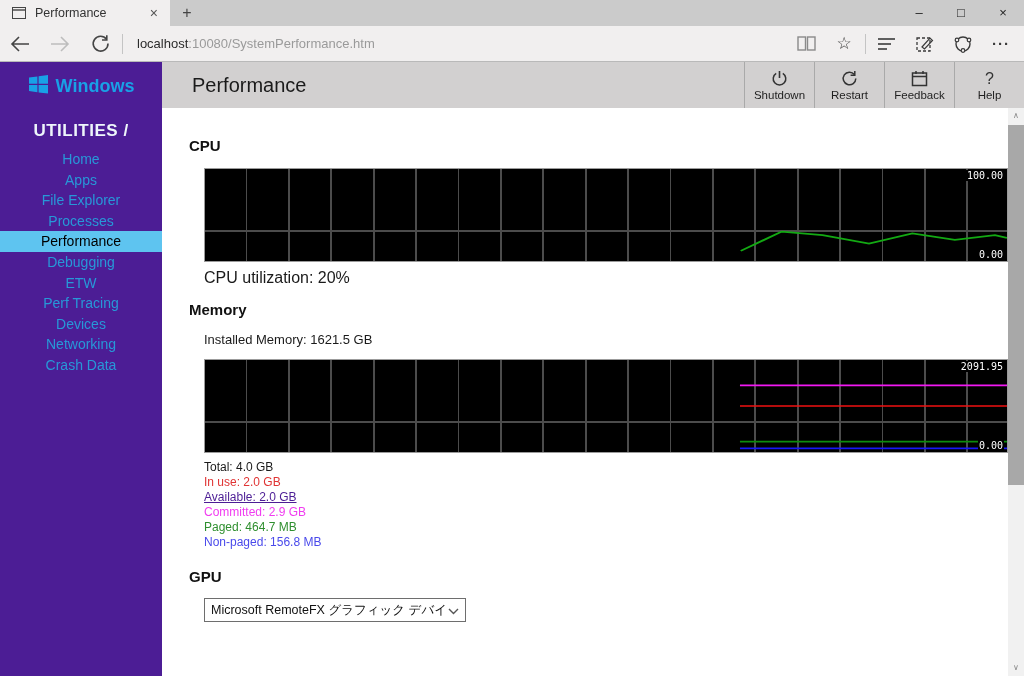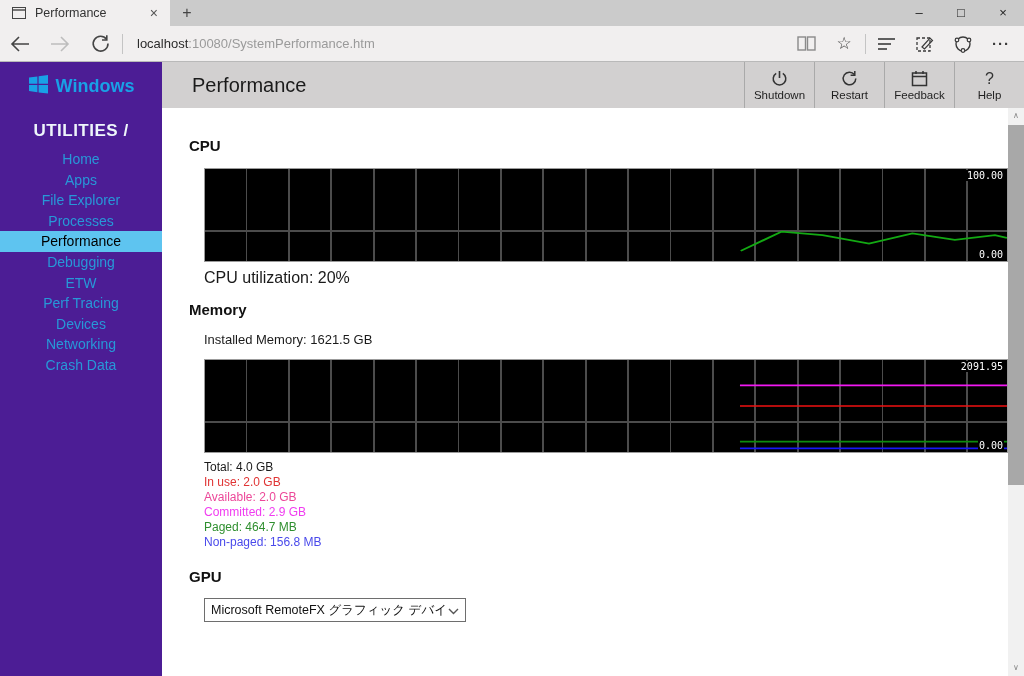--- a/index.html
+++ b/index.html
@@ -245,21 +245,21 @@
               <polyline points="536.3,63.5 804.0,63.5" fill="none" stroke="#f01111" stroke-width="2.4"></polyline>
               <polyline points="536.3,112.6 804.0,112.6" fill="none" stroke="#0d8c0d" stroke-width="2.4"></polyline>
               <polyline points="536.3,122.1 804.0,122.1" fill="none" stroke="#1717f5" stroke-width="2.4"></polyline>
             </svg>
           <span class="tick top">2091.95</span>
           <span class="tick bottom">0.00</span>
         </div>
         <div class="legend">
           <div style="color: rgb(26, 26, 26);">Total: 4.0 GB</div>
           <div style="color: rgb(224, 52, 52);">In use: 2.0 GB</div>
-          <div style="color: #ec4899;">Available: 2.0 GB</div>
+          <div style="color: #4c1d95; text-decoration: underline;">Available: 2.0 GB</div>
           <div style="color: rgb(240, 60, 240);">Committed: 2.9 GB</div>
           <div style="color: rgb(47, 143, 47);">Paged: 464.7 MB</div>
           <div style="color: rgb(74, 74, 235);">Non-paged: 156.8 MB</div>
         </div>
 
         <h3 class="sect gpu-head">GPU</h3>
         <div class="dropdown">
           <span class="dtext">Microsoft RemoteFX グラフィック デバイス - WDDM</span>
           <span>
             <svg width="11" height="7" viewBox="0 0 11 7">

